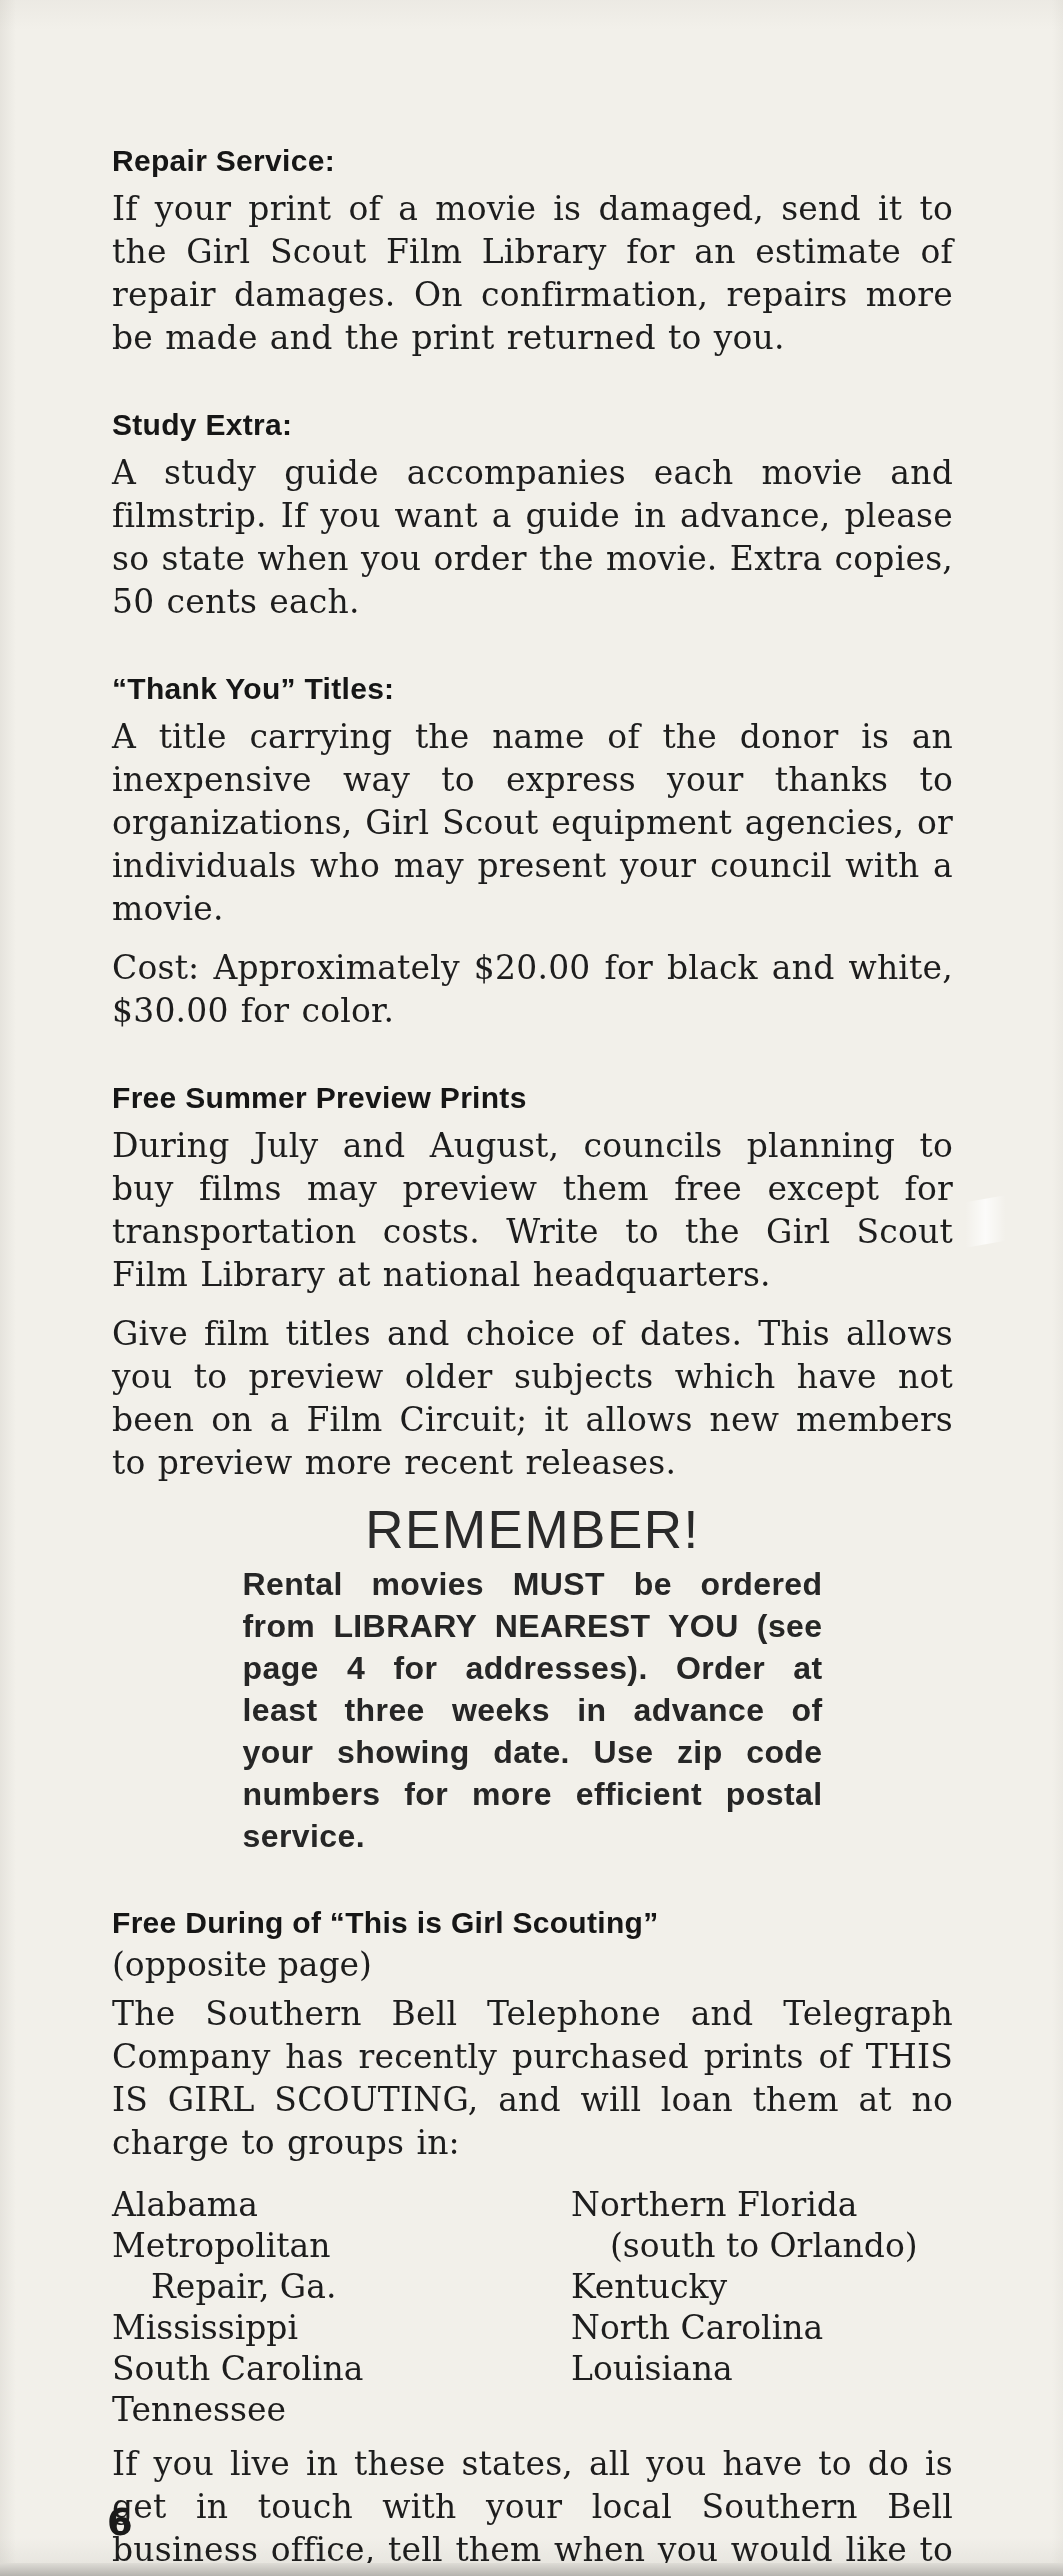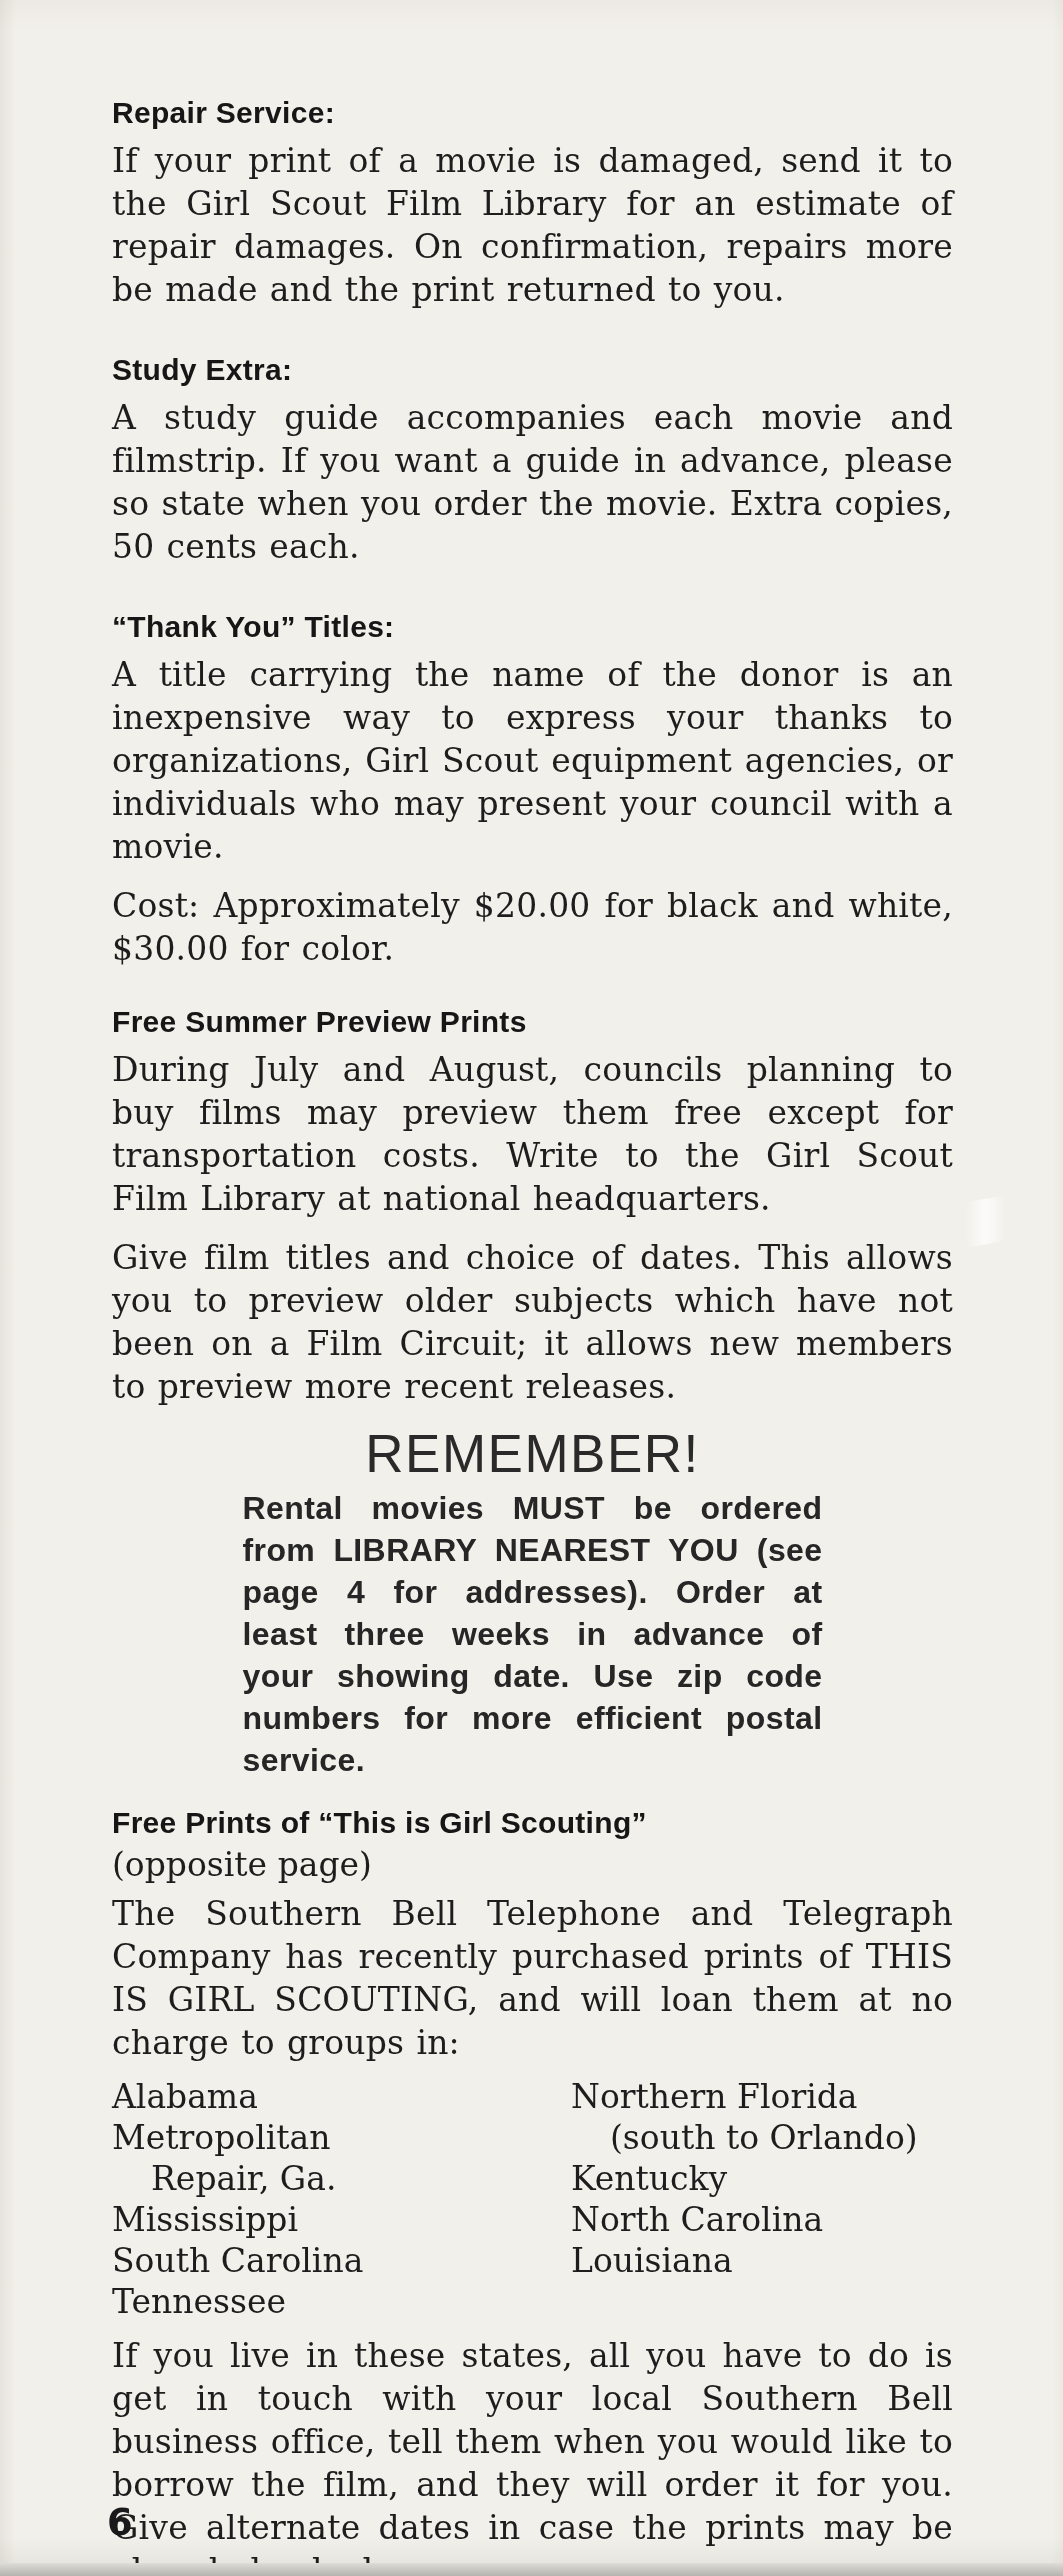--- a/index.html
+++ b/index.html
@@ -28,20 +28,21 @@
     padding-top: 95px;
   }
 
   .heading {
     font-family: "Liberation Sans", sans-serif;
     font-weight: 700;
     font-size: 30px;
     line-height: 36px;
     letter-spacing: 0.3px;
     color: #161616;
+    margin-top: 48px;
   }
 
   .body-text {
     margin: 8px 0 0 0;
     font-size: 33px;
     line-height: 43px;
     text-align: justify;
     letter-spacing: 0.2px;
     word-spacing: 1.5px;
     color: #1d1d1d;
@@ -77,21 +78,21 @@
   }
 
   .fp-sub {
     margin-top: 2px;
     font-size: 33px;
     line-height: 43px;
   }
 
   .states {
     display: flex;
-    margin-top: 12px;
+    margin-top: 20px;
     font-size: 33px;
     line-height: 41px;
   }
   .states-col-left  { width: 459px; }
   .states-col-right { flex: 1; }
   .state-indent { padding-left: 39px; }
 
   .page-number {
     position: absolute;
     left: 107px;
@@ -148,21 +149,21 @@
       <p class="body-text">During July and August, councils planning to buy films may preview them free except for transportation costs. Write to the Girl Scout Film Library at national headquarters.</p>
       <p class="body-text para-gap">Give film titles and choice of dates. This allows you to preview older subjects which have not been on a Film Circuit; it allows new members to preview more recent releases.</p>
     </div>
 
     <div class="remember">
       <div class="remember-title">REMEMBER!</div>
       <div class="remember-body">Rental movies MUST be ordered from LIBRARY NEAREST YOU (see page 4 for addresses). Order at least three weeks in advance of your showing date. Use zip code numbers for more efficient postal service.</div>
     </div>
 
     <div style="margin-top:24px;">
-      <div class="heading">Free Prints of “This is Girl Scouting”</div>
+      <div class="heading">Free During of “This is Girl Scouting”</div>
       <div class="fp-sub">(opposite page)</div>
       <p class="body-text" style="margin-top:6px;">The Southern Bell Telephone and Telegraph Company has recently purchased prints of THIS IS GIRL SCOUTING, and will loan them at no charge to groups in:</p>
 
       <div class="states">
         <div class="states-col-left">
           <div>Alabama</div>
           <div>Metropolitan</div>
           <div class="state-indent">Repair, Ga.</div>
           <div>Mississippi</div>
           <div>South Carolina</div>

